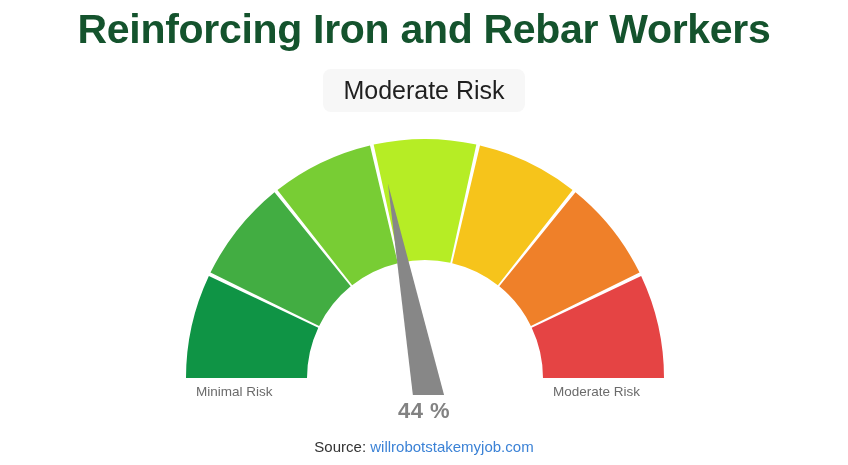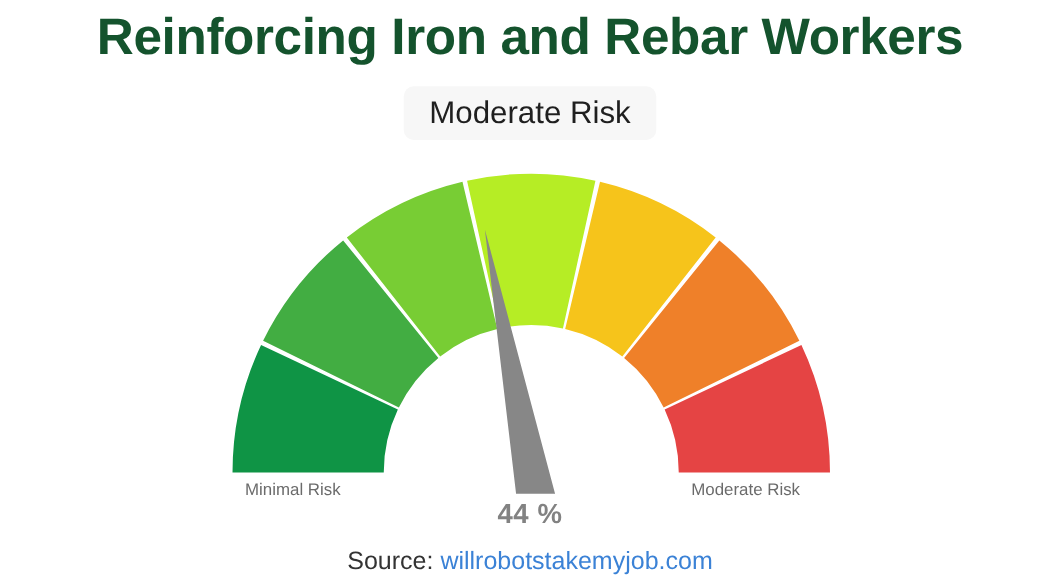--- a/index.html
+++ b/index.html
@@ -89,21 +89,21 @@
     color: #828282;
     font-family: "Liberation Sans", sans-serif;
     letter-spacing: 0.5px;
   }
   .source-line {
     position: absolute;
     top: 438px;
     left: 0;
     width: 848px;
     text-align: center;
-    font-size: 20px;
+    font-size: 15px;
     color: #333333;
     font-family: "Liberation Sans", sans-serif;
   }
   .source-link {
     color: #3b82d6;
     text-decoration: none;
   }
 </style>
 </head>
 <body>

